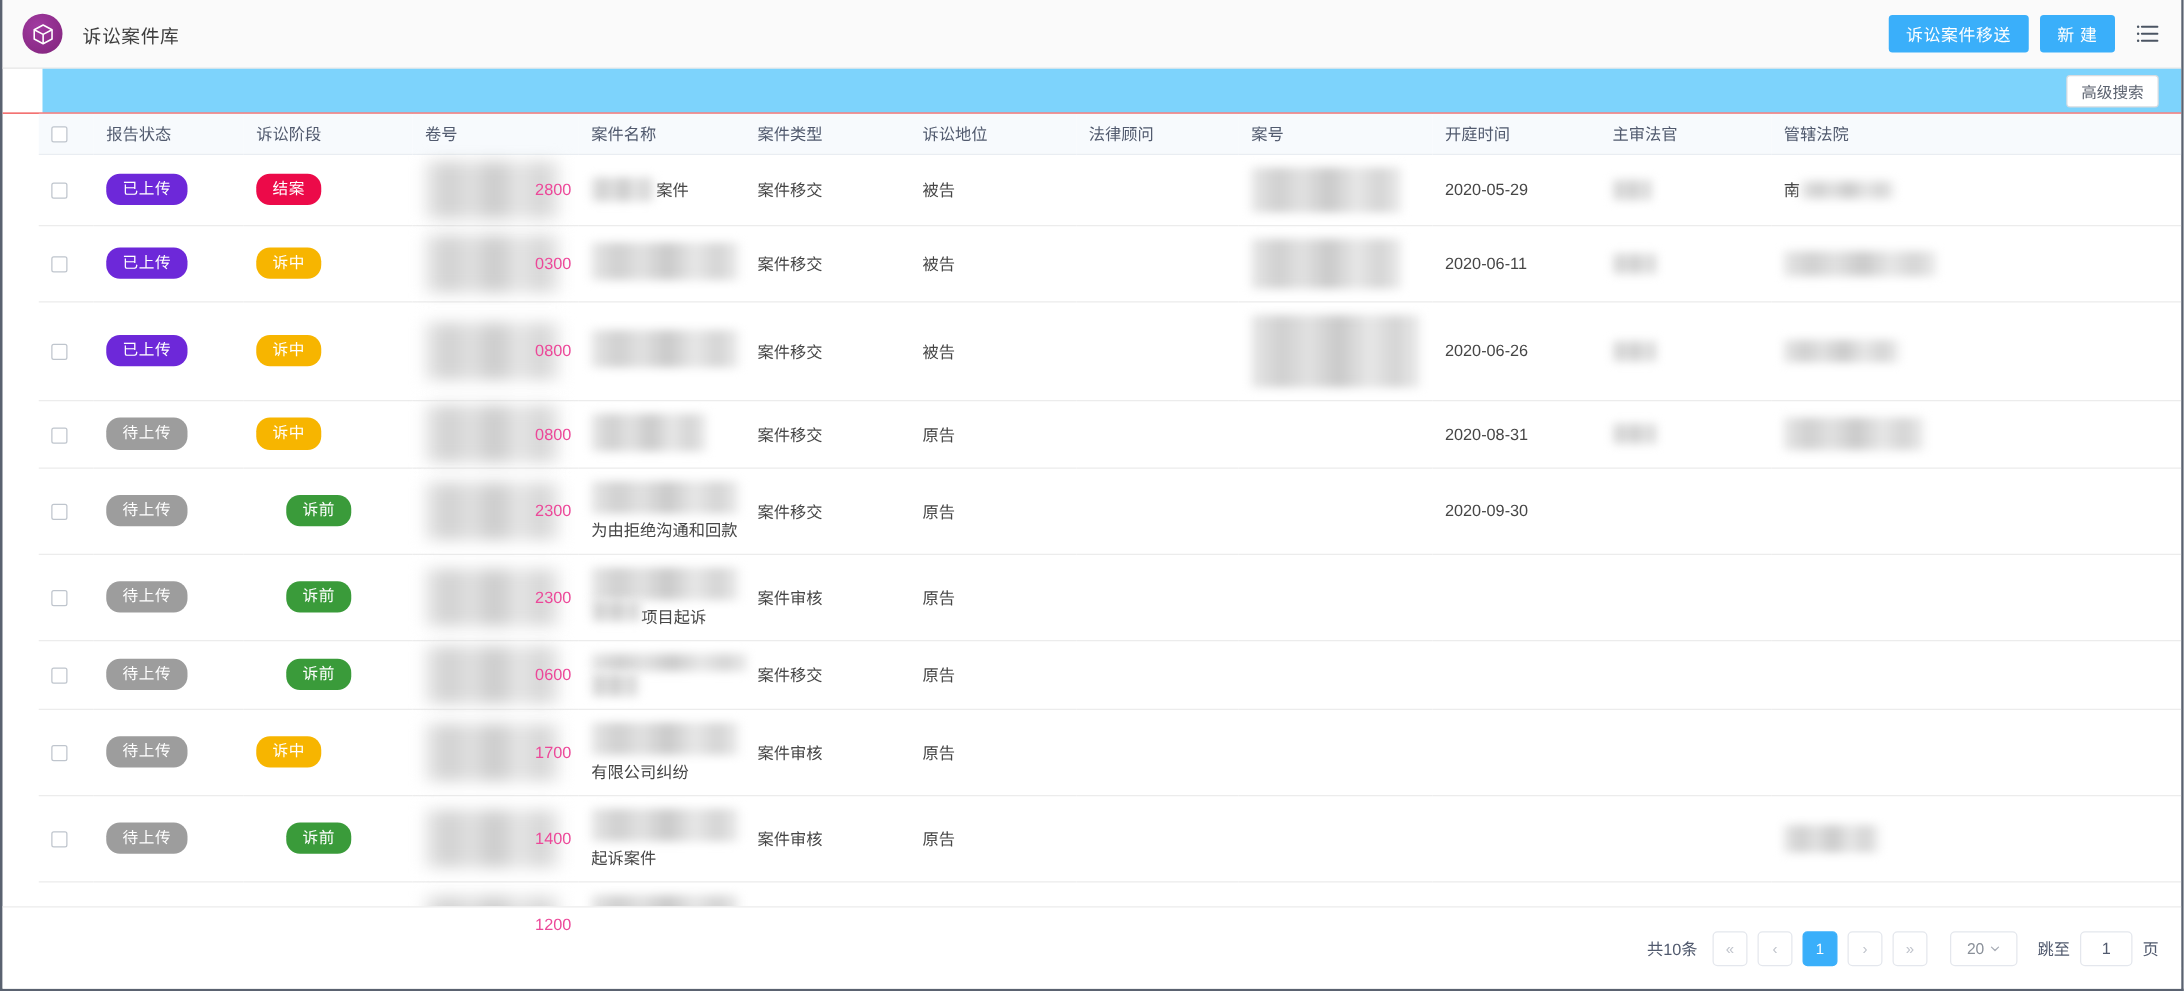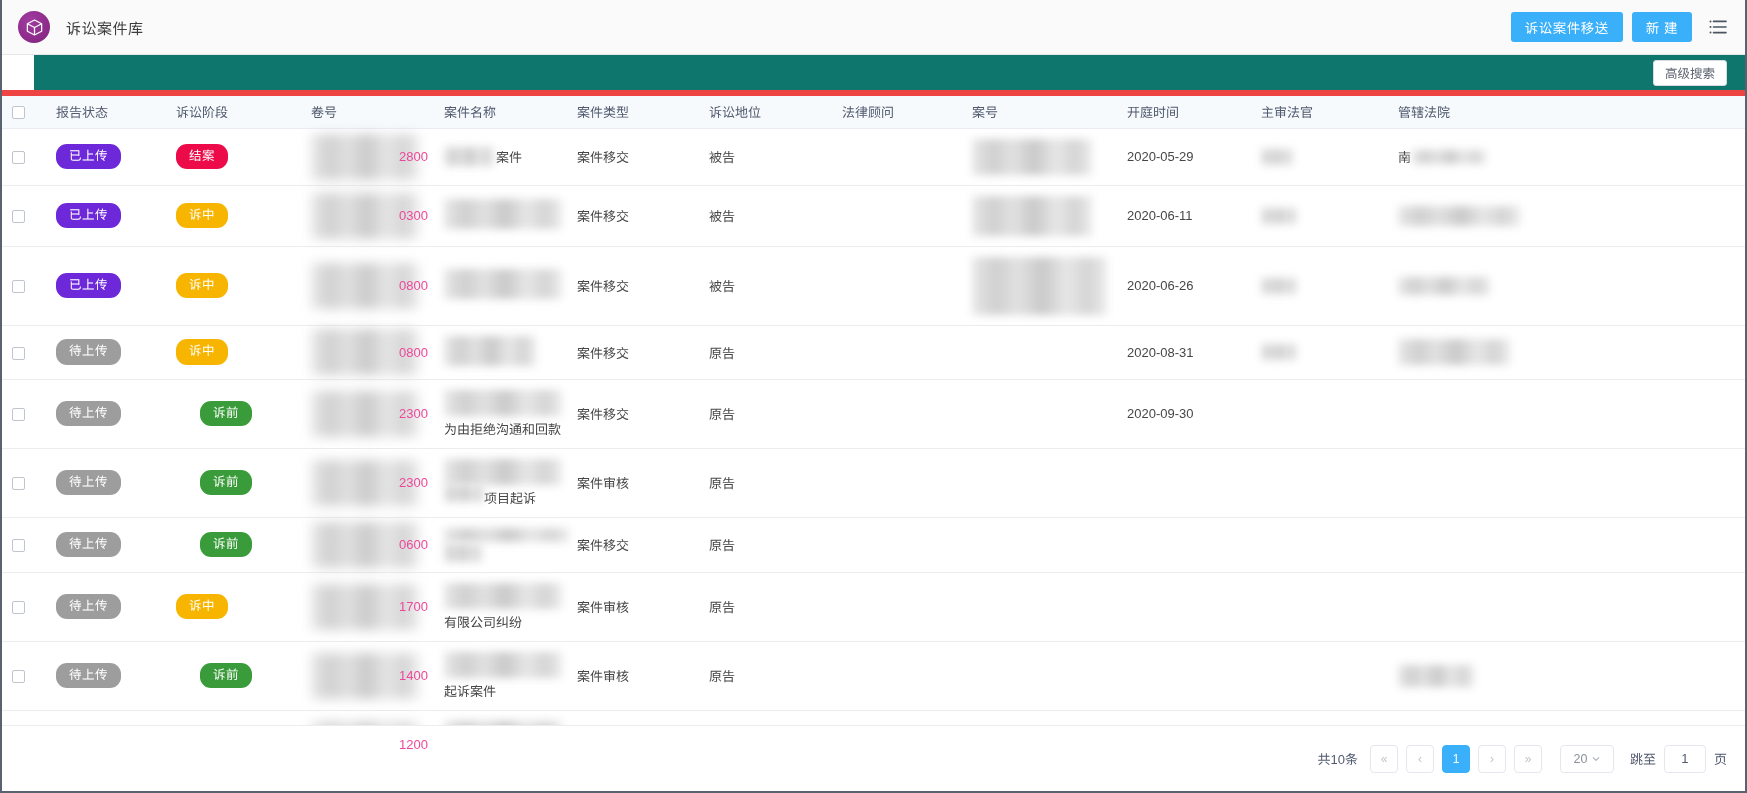--- a/index.html
+++ b/index.html
@@ -70,21 +70,21 @@
   .menu-icon {
     width: 26px; height: 30px;
     display: flex; align-items: center; justify-content: center;
     cursor: pointer;
     margin-left: 4px;
   }
   
   .subbar {
     height: 35px;
     position: relative;
-    background: #0f766e;
+    background: #7dd3fc;
     display: flex;
     align-items: center;
     justify-content: flex-end;
     padding-right: 18px;
     margin-left: 32px;
   }
   .btn-outline {
     border: 1px solid #d7dbe0;
     background: #fff;
     color: #5c6370;
@@ -94,21 +94,22 @@
     font-size: 12.5px;
     font-family: inherit;
     cursor: pointer;
     display: inline-flex; align-items: center;
     white-space: nowrap;
   }
   
   .table-wrap {
     position: relative;
     width: 100%;
-    border-top: 6px solid #ef4444;
+    border-top: 1px solid #ef4444;
+    padding-left: 29px;
   }
   table.grid {
     width: 100%;
     border-collapse: collapse;
     table-layout: fixed;
     font-size: 13px;
     color: #4a4a4a;
   }
   table.grid thead th {
     background: #f7fafd;

